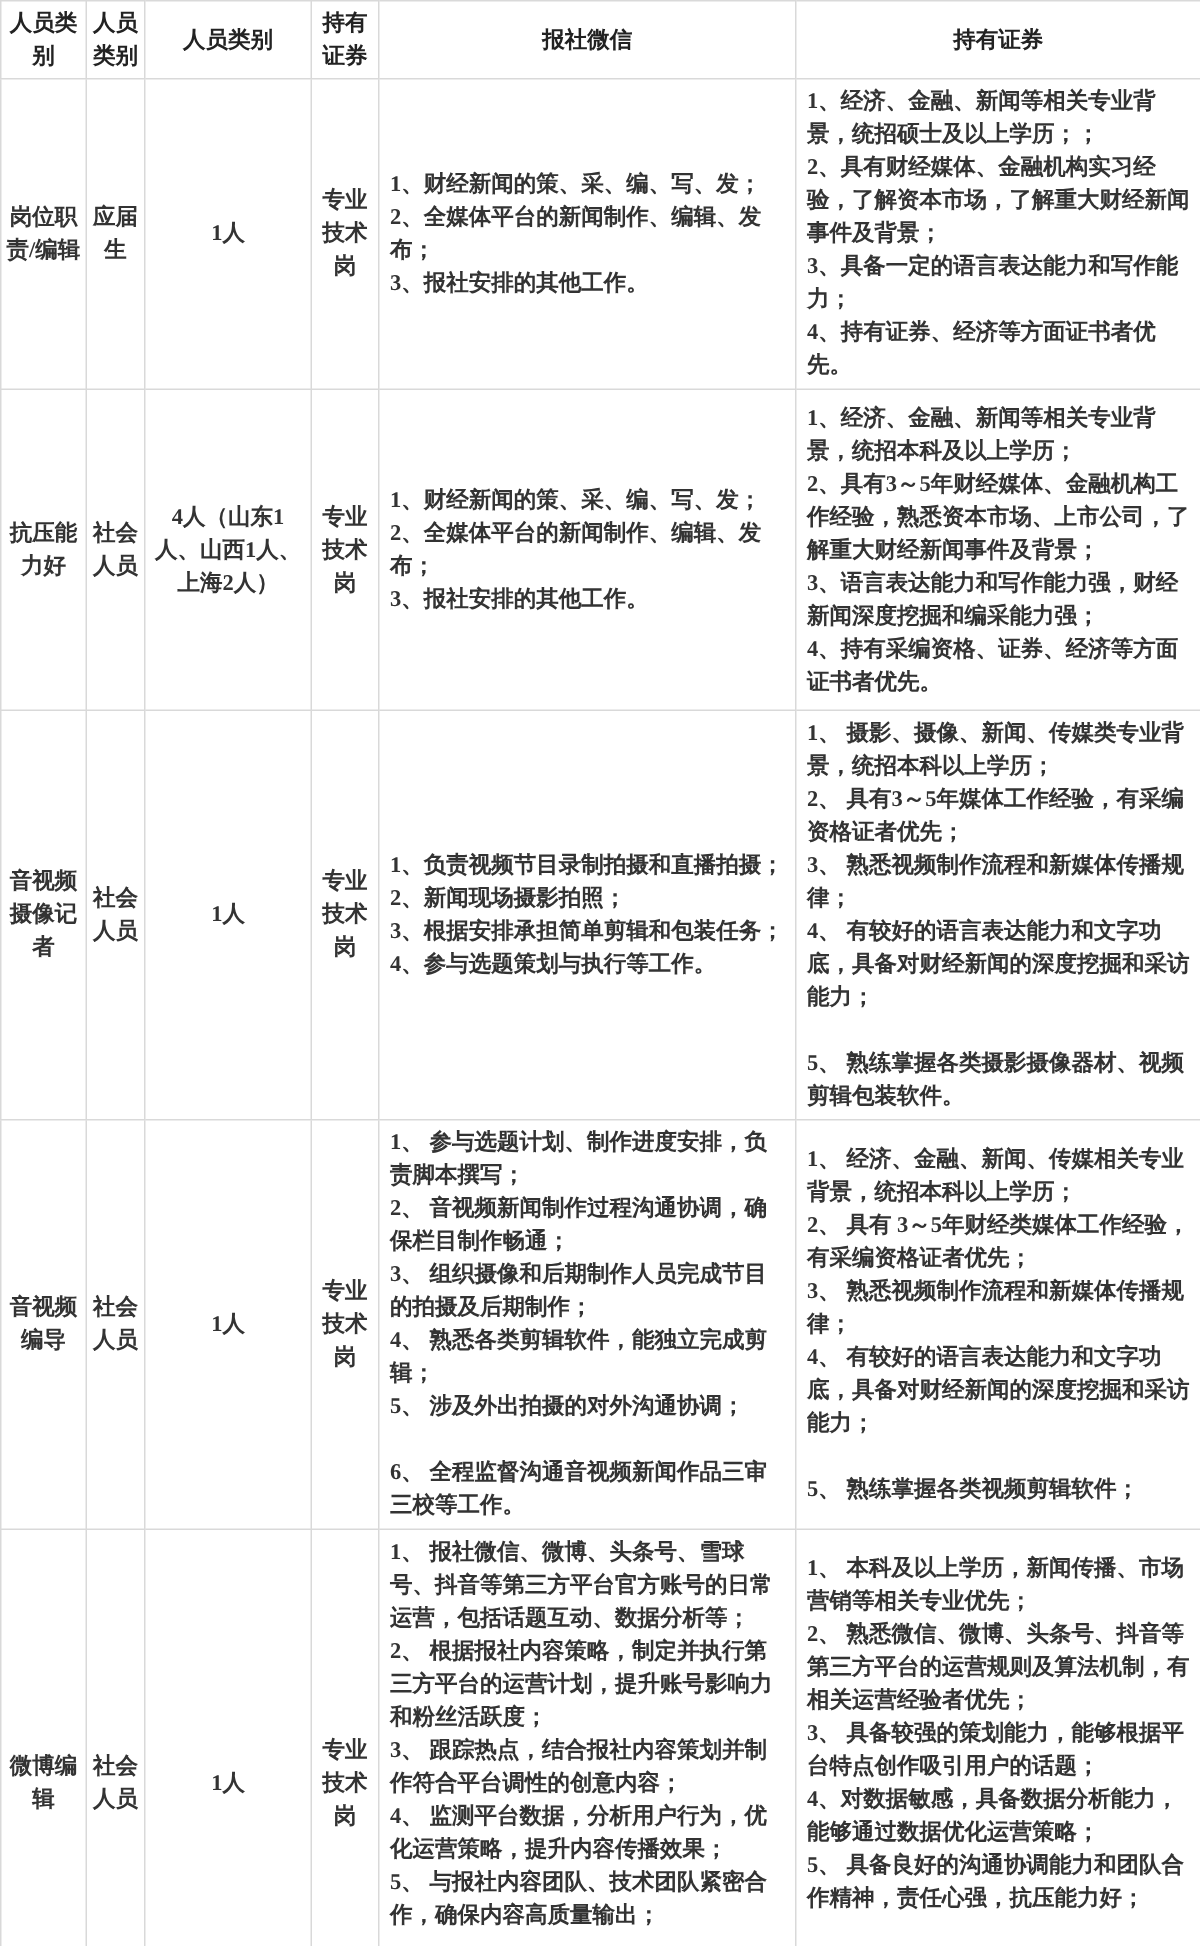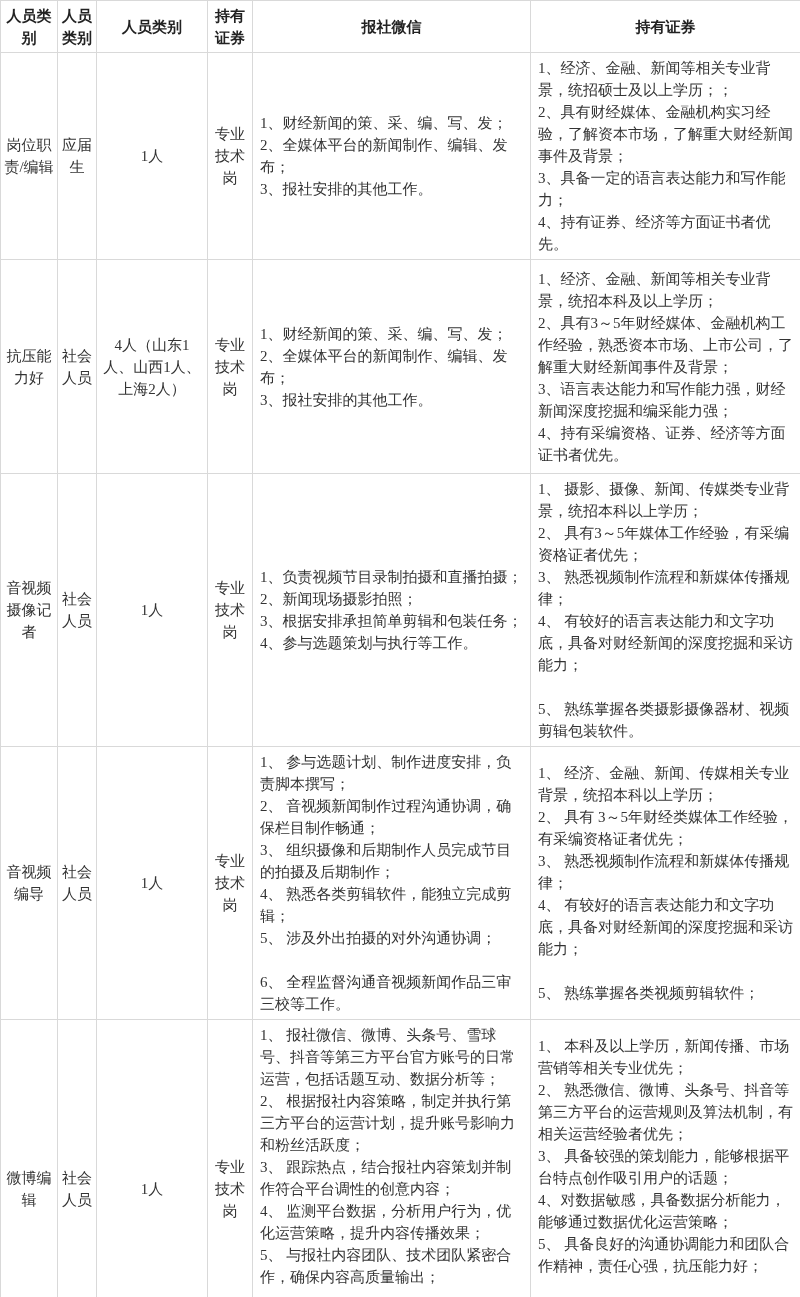--- a/index.html
+++ b/index.html
@@ -14,20 +14,21 @@
     table-layout: fixed;
     border-collapse: collapse;
     background: #ffffff;
   }
   table.recruit th, table.recruit td {
     border: 1px solid #d9d9d9;
     vertical-align: middle;
     font-size: 15px;
     line-height: 22px;
     overflow: hidden;
+    font-weight: bold;
   }
   table.recruit th {
     font-weight: bold;
     text-align: center;
     color: #222222;
     padding: 2px 3px;
   }
   td.center {
     text-align: center;
     padding: 2px 3px;

